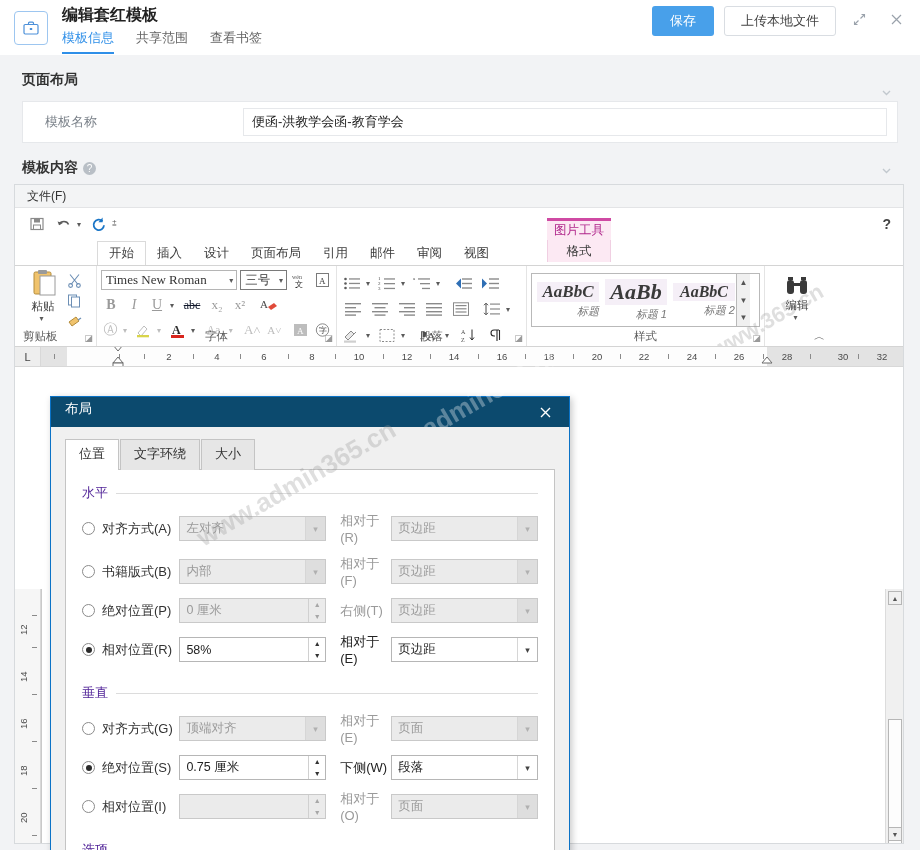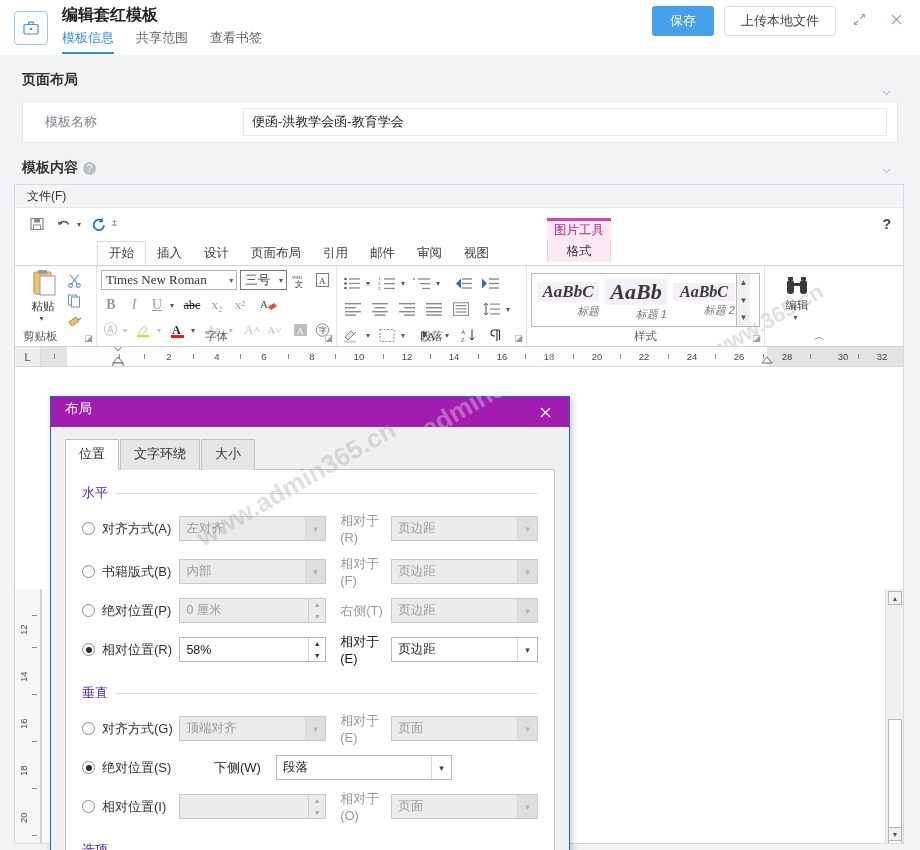--- a/index.html
+++ b/index.html
@@ -199,21 +199,21 @@
   .vs-thumb {
     position:absolute; left:2px; width:14px; background:#fdfdfd; border:1px solid #b6b6b6; cursor:pointer;
   }
 
   
   .dlg {
     position:absolute; left:50px; top:396px; width:520px; height:460px;
     background:#f0f0f0; border:1px solid #0a72c6; box-shadow:2px 2px 7px rgba(0,0,0,.22);
   }
   .dlg-title {
-    height:38px; background:#a21caf; color:#fff; display:flex; align-items:center;
+    height:38px; background:#0c4a6e; color:#fff; display:flex; align-items:center;
     padding:0 6px 14px 14px; font-size:13.5px; position:relative;
   }
   .dlg-close {
     position:absolute; right:4px; top:0; width:40px; height:30px; display:flex;
     align-items:center; justify-content:center; color:#fff; font-size:16px; cursor:pointer;
   }
   .dlg-body { position:absolute; left:0; right:0; top:30px; bottom:0; background:#f0f0f0; padding:12px 14px 0 14px; }
   .dtabs { display:flex; position:relative; z-index:2; }
   .dtab {
     background:#e6e6e6; border:1px solid #c4c4c4; border-bottom:none;
@@ -892,20 +892,27 @@
           <span>页面</span>
           <span class="sel-arrow">▾</span>
         </div>
       </div>
 
       <div class="row">
         <label class="radio-lbl">
           <span class="radio on"></span>
           <span>绝对位置(S)</span>
         </label>
+        <div class="spin">
+          <span>0.75 厘米</span>
+          <span class="spin-btns">
+            <span>▲</span>
+            <span>▼</span>
+          </span>
+        </div>
         <div class="mid-lbl">下侧(W)</div>
         <div class="sel">
           <span>段落</span>
           <span class="sel-arrow">▾</span>
         </div>
       </div>
 
       <div class="row">
         <label class="radio-lbl">
           <span class="radio"></span>

